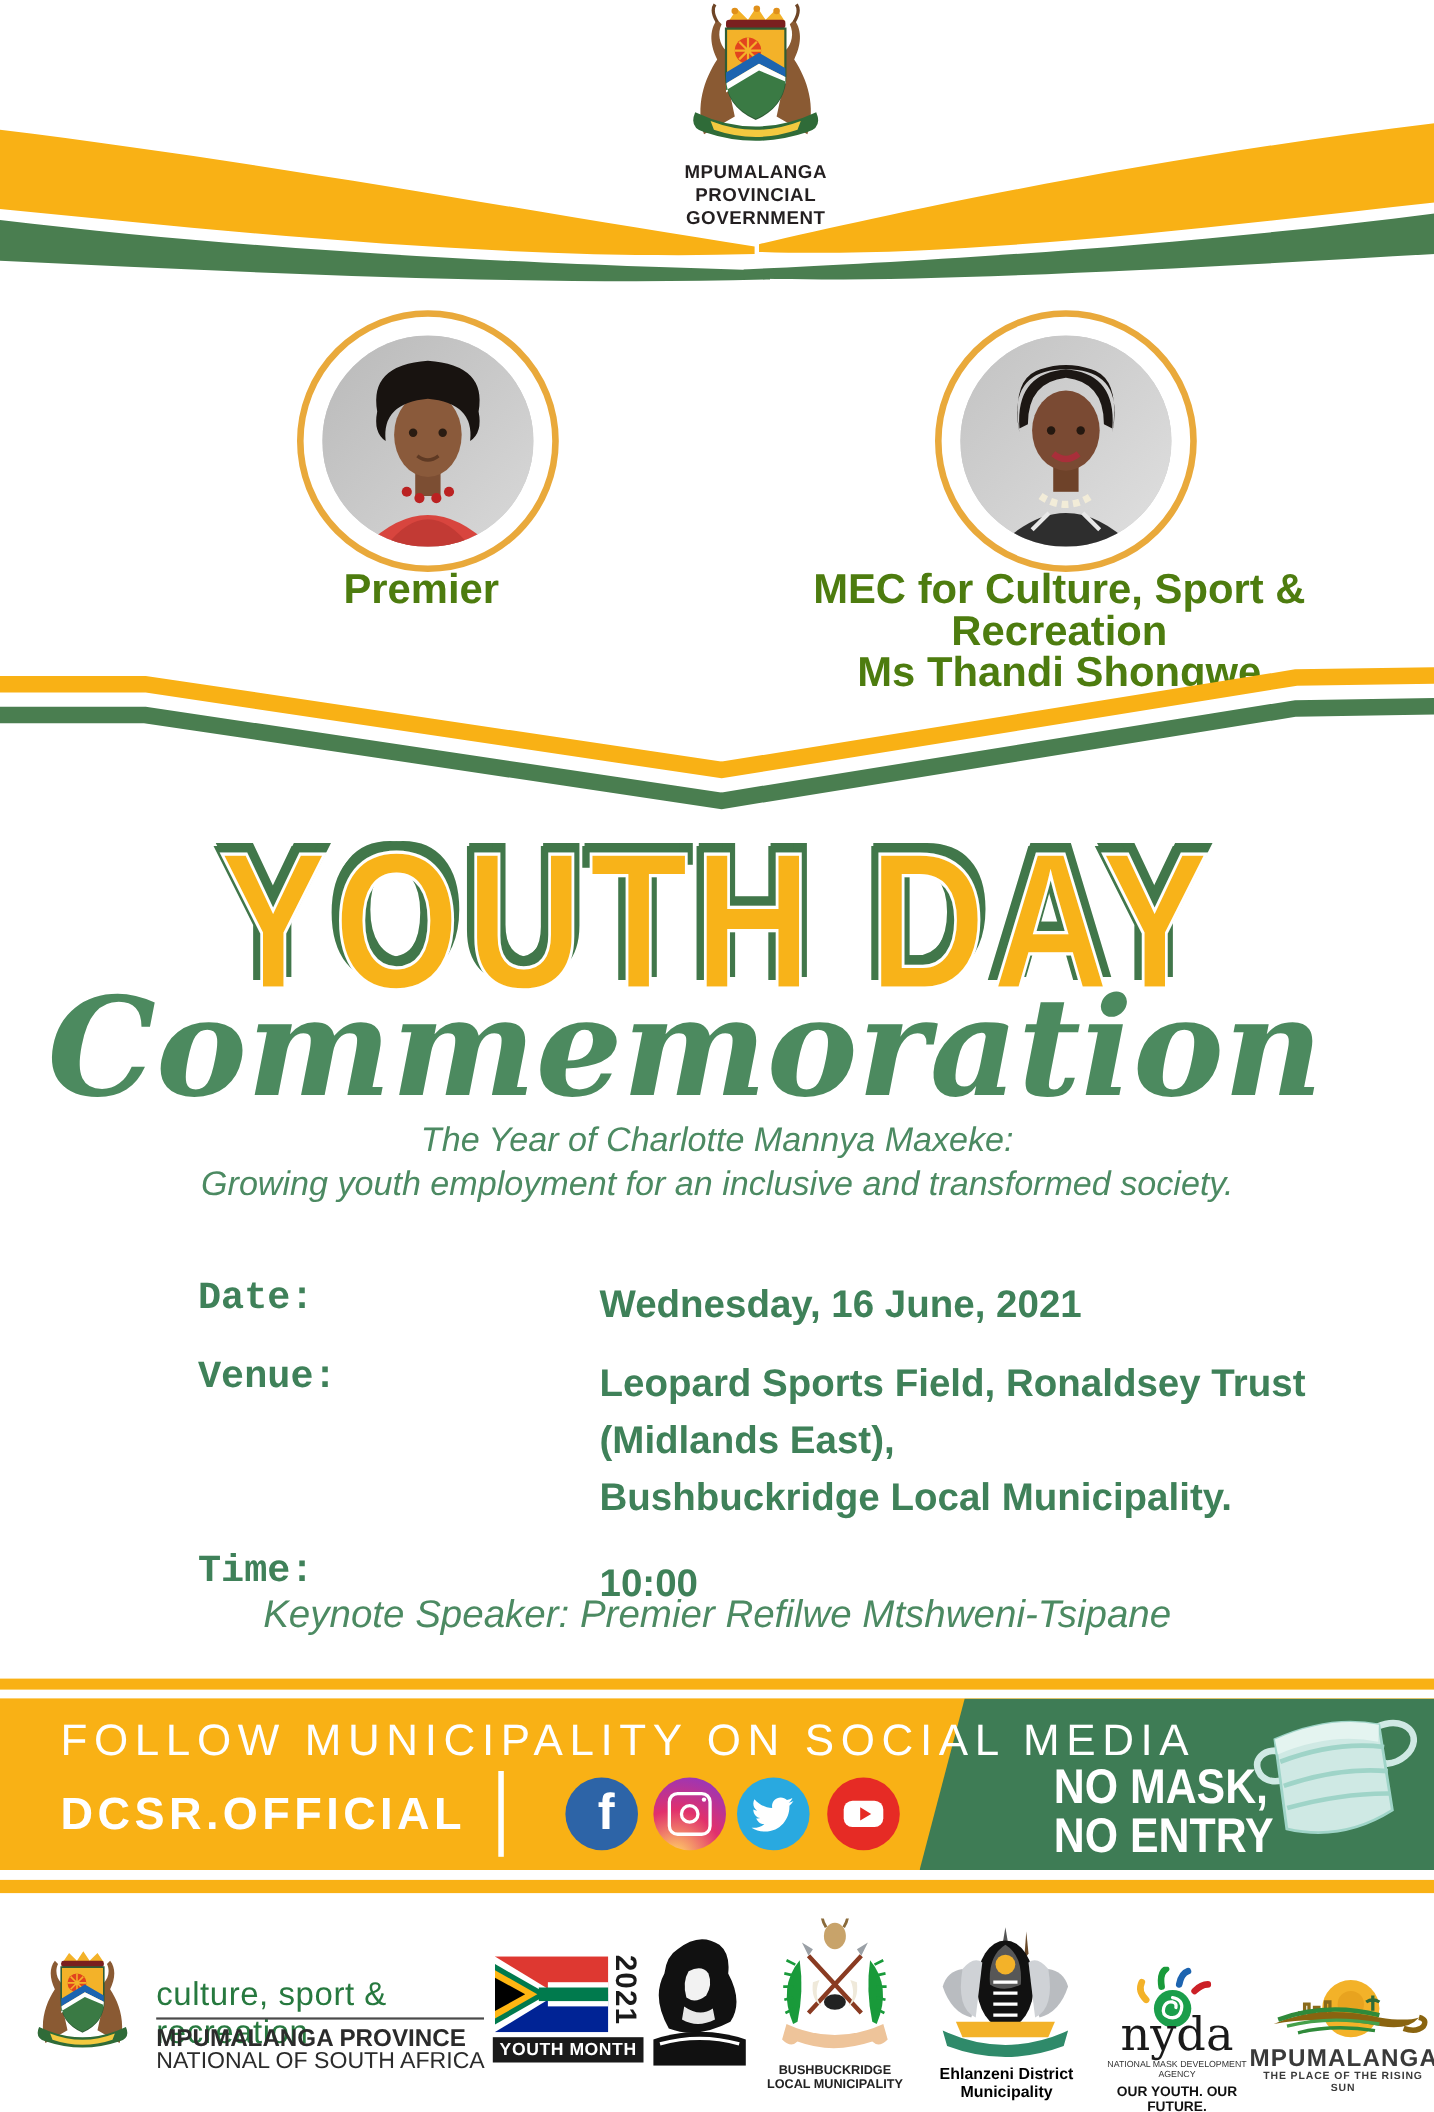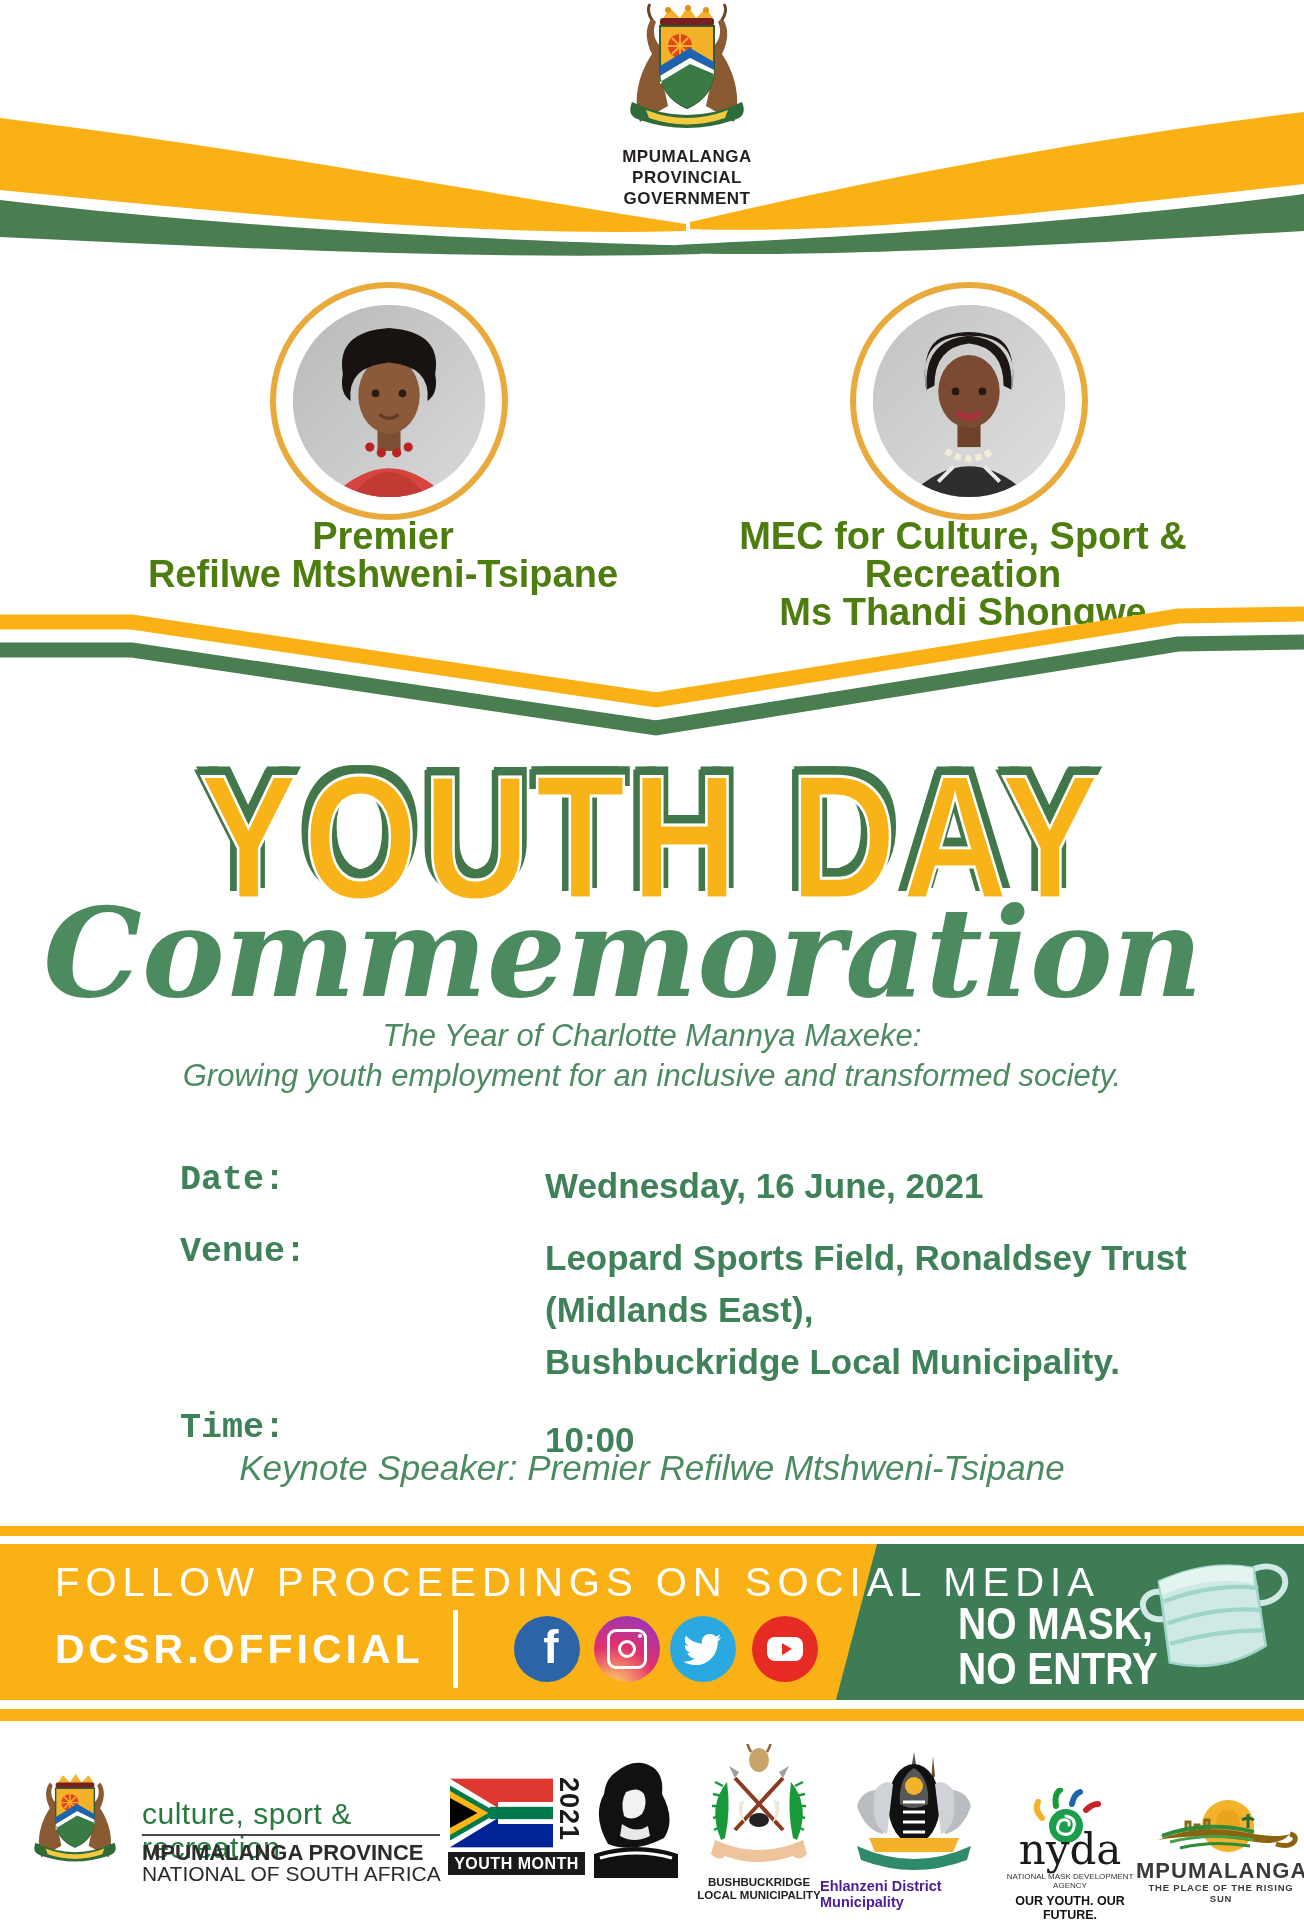--- a/index.html
+++ b/index.html
@@ -76,21 +76,21 @@
   .ym-year{left:553px;top:1777px;height:72px;color:#1a1a1a;font-weight:800;font-size:27px;
            writing-mode:vertical-rl;letter-spacing:1px;}
   .ym-bar{left:448px;top:1852px;width:137px;height:23px;background:#1a1a1a;color:#fff;
           display:flex;align-items:center;justify-content:center;font-weight:800;font-size:16px;
           letter-spacing:.5px;}
   .ym-face{left:586px;top:1758px;width:100px;height:120px;}
   .bbr-crest{left:705px;top:1744px;width:108px;height:130px;}
   .bbr-cap{left:668px;top:1876px;width:182px;text-align:center;color:#222;font-weight:bold;
            font-size:11.5px;line-height:13px;}
   .ehl-crest{left:845px;top:1746px;width:138px;height:128px;}
-  .ehl-cap{left:820px;top:1878px;width:190px;color:#4c1d95;font-weight:bold;
+  .ehl-cap{left:820px;top:1878px;width:190px;text-align:center;color:#000000;font-weight:bold;
            font-size:14.5px;}
   .nyda-hand{left:1030px;top:1788px;width:78px;height:56px;}
   .nyda-name{left:1000px;top:1830px;width:140px;text-align:center;color:#1a1a1a;
              font-family:"DejaVu Serif","Liberation Serif",serif;font-size:42px;line-height:40px;}
   .nyda-cap1{left:995px;top:1872px;width:150px;text-align:center;color:#333;font-size:8px;}
   .nyda-cap2{left:990px;top:1882px;width:160px;text-align:center;color:#111;font-weight:bold;
              font-size:12.5px;margin-top:12px;}
   .mpu-logo{left:1150px;top:1796px;width:148px;height:62px;}
   .mpu-name{left:1136px;top:1858px;width:170px;text-align:center;color:#3a3a3a;font-weight:800;
             font-size:22px;letter-spacing:1px;}
@@ -183,21 +183,20 @@
         <circle cx="43" cy="45" r="2" fill="#241810"></circle>
           <circle cx="57" cy="45" r="2" fill="#241810"></circle>
         <path d="M44,56 q6,5 12,0" stroke="#a92f3a" stroke-width="3" fill="none"></path>
         <path d="M38,76 q12,8 24,0" stroke="#f2ecd8" stroke-width="3.4" fill="none" stroke-dasharray="3.2,2.2"></path>
       </svg>
     </div>
   </div>
 
   <div class="abs speaker-label lbl-left">
     <div>Premier</div>
-    <div>Refilwe Mtshweni-Tsipane</div>
   </div>
   <div class="abs speaker-label lbl-right">
     <div>MEC for Culture, Sport &amp; Recreation</div>
     <div>Ms Thandi Shongwe</div>
   </div>
 
   <svg class="abs" style="left:0;top:600px;width:1304px;height:150px" viewBox="0 0 1304 150">
     <polyline points="0,22 132,22 656,100 1178,16 1304,14" fill="none" stroke="#F9B115" stroke-width="15"></polyline>
     <polyline points="0,50 132,50 656,128 1178,44 1304,42" fill="none" stroke="#4A7E50" stroke-width="15"></polyline>
   </svg>
@@ -215,21 +214,21 @@
     <div>(Midlands East),</div>
     <div>Bushbuckridge Local Municipality.</div>
   </div>
   <div class="abs det det-label" style="top:1408px">Time:</div>
   <div class="abs det det-value" style="top:1414px">10:00</div>
   <div class="abs keynote">Keynote Speaker: Premier Refilwe Mtshweni-Tsipane</div>
 
   <div class="abs strip strip-a"></div>
   <div class="abs banner">
     <div class="banner-green"></div>
-    <div class="headline">FOLLOW PROCEEDINGS ON SOCIAL MEDIA</div>
+    <div class="headline">FOLLOW MUNICIPALITY ON SOCIAL MEDIA</div>
     <div class="handle">DCSR.OFFICIAL</div>
     <div class="vdiv"></div>
 
     <div class="sicon fb">
         <span class="fb-f">f</span>
       </div>
     <div class="sicon ig">
         <div class="ig-cam"></div>
       </div>
     <div class="sicon tw">

